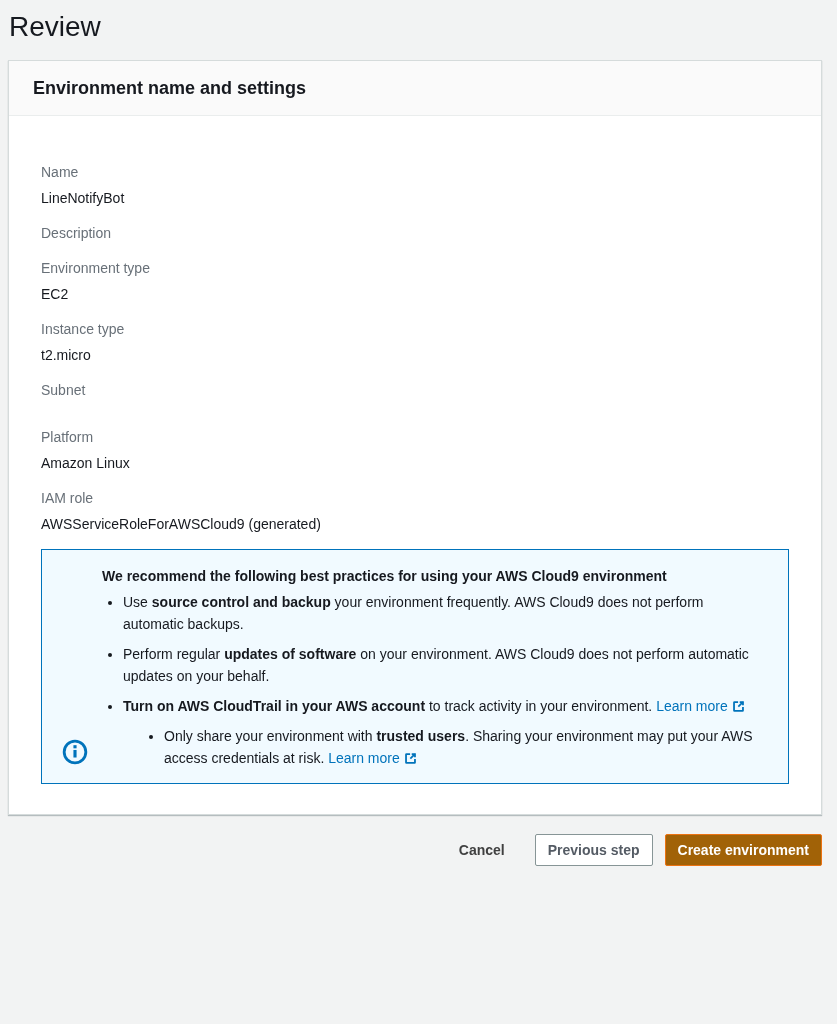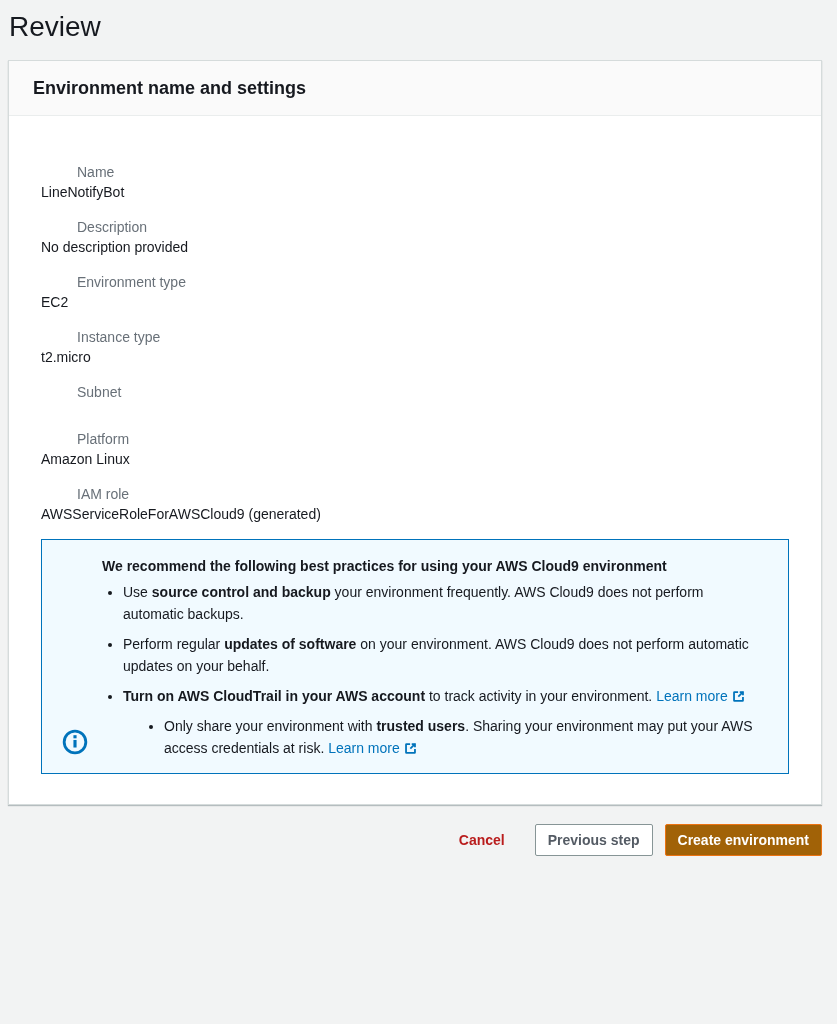--- a/index.html
+++ b/index.html
@@ -39,27 +39,26 @@
     color: #16191f;
     line-height: 22px;
   }
   .card-body { padding: 46px 32px 30px 32px; }
 
   .field { margin-bottom: 15px; }
   .field-label {
     color: #687078;
     font-size: 14px;
     line-height: 20px;
-    margin-left: 36px;
   }
   .field-value {
     color: #16191f;
     font-size: 14px;
     line-height: 20px;
-    margin-top: 0;
+    margin-top: 6px;
     min-height: 0;
   }
   .field.no-value { margin-bottom: 27px; }
 
   .info-box {
     margin-top: 14px;
     border: 1px solid #0073bb;
     background: #f1faff;
     padding: 14px 20px 14px 18px;
     display: flex;
@@ -104,21 +103,21 @@
     font-size: 14px;
     font-weight: 700;
     line-height: 20px;
     border-radius: 2px;
     padding: 5px 12px;
     cursor: pointer;
   }
   .btn-link {
     background: transparent;
     border: none;
-    color: #b91c1c;
+    color: #404040;
     padding: 5px 4px;
     margin-right: 26px;
   }
   .btn-normal {
     background: #ffffff;
     border: 1px solid #879596;
     color: #545b64;
     margin-right: 12px;
   }
   .btn-primary {
@@ -141,21 +140,20 @@
 
     <div class="card-body">
 
       <div class="field">
         <div class="field-label">Name</div>
         <div class="field-value">LineNotifyBot</div>
       </div>
 
       <div class="field">
         <div class="field-label">Description</div>
-        <div class="field-value">No description provided</div>
       </div>
 
       <div class="field">
         <div class="field-label">Environment type</div>
         <div class="field-value">EC2</div>
       </div>
 
       <div class="field">
         <div class="field-label">Instance type</div>
         <div class="field-value">t2.micro</div>

